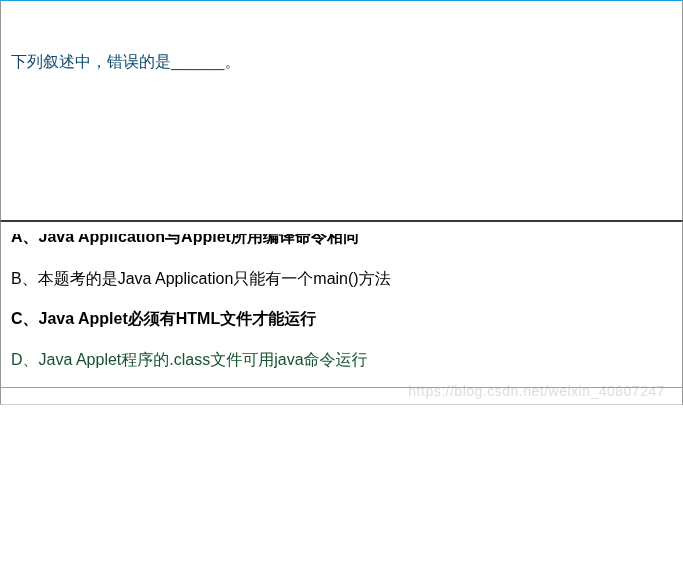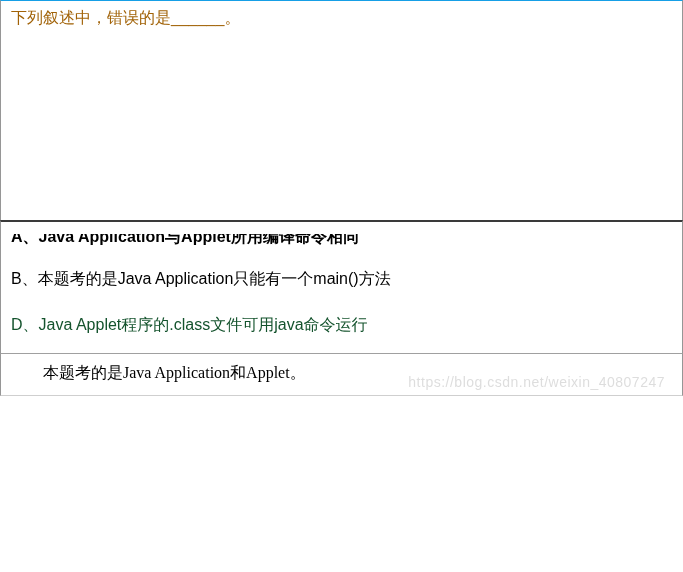--- a/index.html
+++ b/index.html
@@ -19,22 +19,23 @@
     border-top: 1px solid #969696;
     background: #fff;
   }
   .question-panel {
     border-top: 1px solid #169fe6;
     padding: 6px 10px 4px 10px;
     height: 220px;
   }
   .question-text {
     font-size: 16px;
-    color: #a16207;
+    color: #0c4a6e;
     line-height: 1.4;
+    margin-top: 44px;
   }
   .options-panel {
     border-top: 2px solid #3a3a3a;
     padding: 12px 10px 4px 10px;
   }
   .opt {
     font-size: 16px;
     padding: 6px 0;
     line-height: 1.4;
   }
@@ -87,22 +88,22 @@
 
 <div class="panel options-panel">
   <div class="opt opt-a">
     <div class="clip">
         <div class="inner">A、Java Application与Applet所用编译命令相同</div>
       </div>
   </div>
   <div class="gap"></div>
   <div class="opt">B、本题考的是Java Application只能有一个main()方法</div>
   <div class="gap"></div>
+  <div class="opt opt-bold">C、Java Applet必须有HTML文件才能运行</div>
   <div class="gap"></div>
   <div class="opt opt-d">D、Java Applet程序的.class文件可用java命令运行</div>
   <div class="gap"></div>
 </div>
 
 <div class="panel explain-panel">
-  <p class="indent">本题考的是Java Application和Applet。</p>
 </div>
 
 <div class="watermark">https://blog.csdn.net/weixin_40807247</div>
 
 </body></html>

